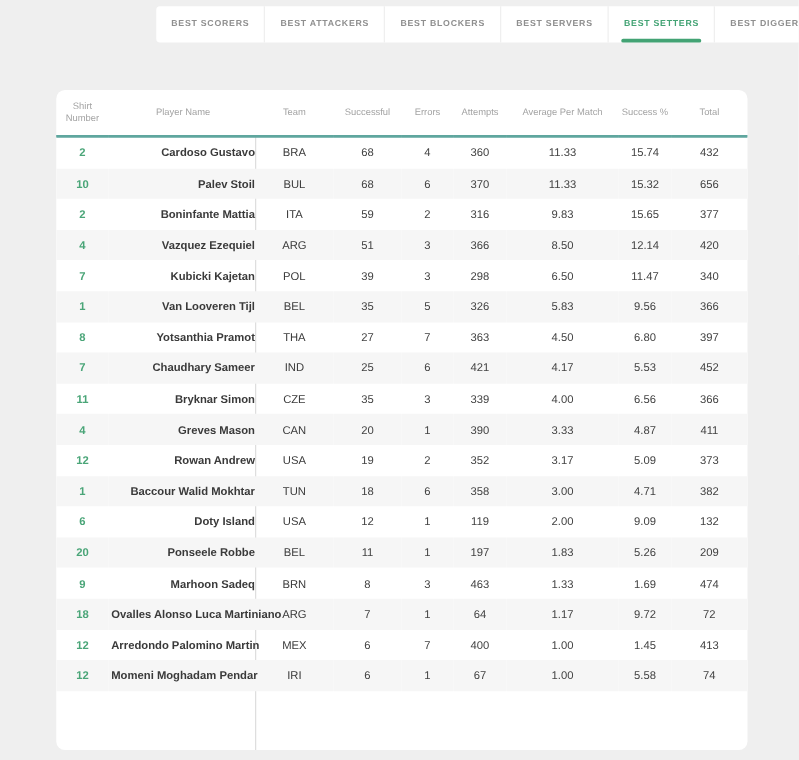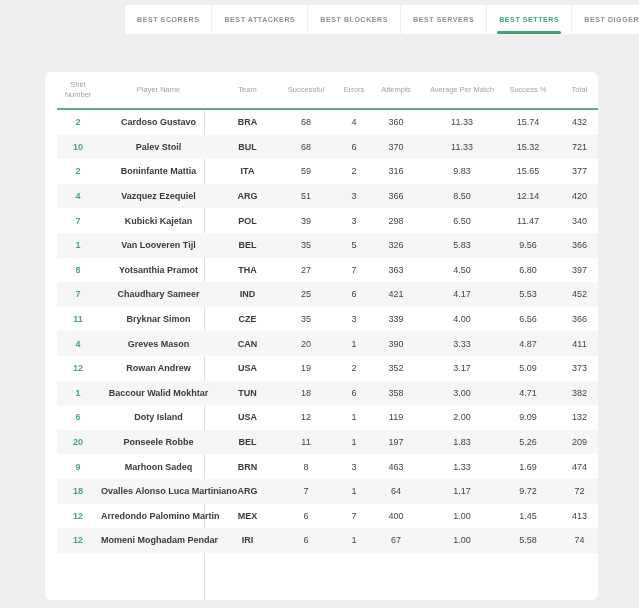--- a/index.html
+++ b/index.html
@@ -34,42 +34,42 @@
   .card{
     position:absolute;left:45px;top:72px;width:553px;height:528px;
     background:#ffffff;border-radius:7px;overflow:hidden;
   }
   .v-divider{
     position:absolute;left:159px;top:36px;bottom:0;width:1px;
     background:#dedede;z-index:0;
   }
   table{
     width:553px;border-collapse:collapse;table-layout:fixed;
-    position:relative;z-index:1;margin-left:12px;
+    position:relative;z-index:1;
   }
   col.c-shirt{width:42px;}  col.c-name{width:117px;} col.c-team{width:63px;}
   col.c-succ{width:54px;}   col.c-err{width:42px;}   col.c-att{width:42px;}
   col.c-avg{width:90px;}    col.c-pct{width:42px;}   col.c-tot{width:61px;}
 
   thead th{
     height:36px;vertical-align:middle;text-align:center;
     font-size:7.5px;font-weight:400;color:#a3a3a3;line-height:1.3;
     border-bottom:2px solid #5fa69e;padding:0;white-space:normal;
   }
   thead th.left{text-align:center;padding-left:2px;}
 
   tbody td{
     height:24.6px;vertical-align:middle;text-align:center;
     font-size:9px;color:#434343;font-weight:500;
     padding:0;white-space:nowrap;overflow:visible;
   }
   tbody tr:nth-child(even){background:#f6f6f6;}
   td.shirt{color:#4aa578;font-weight:600;}
-  td.name{text-align:center;padding-left:2px;font-weight:600;color:#3a3a3a;}
-  td.team{font-weight:700;color:#3a3a3a;}
+  td.name{text-align:right;padding-left:2px;font-weight:600;color:#3a3a3a;}
+  td.team{font-weight:400;color:#3a3a3a;}
 </style>
 </head>
 <body>
 
 <div class="tabbar">
   <div class="tab">
     <span>BEST SCORERS</span>
 
   </div>
   <div class="tab">
@@ -137,21 +137,21 @@
       </tr>
         <tr style="">
         <td class="shirt">10</td>
         <td class="name">Palev Stoil</td>
         <td class="team">BUL</td>
         <td>68</td>
         <td>6</td>
         <td>370</td>
         <td>11.33</td>
         <td>15.32</td>
-        <td>721</td>
+        <td>656</td>
       </tr>
         <tr style="">
         <td class="shirt">2</td>
         <td class="name">Boninfante Mattia</td>
         <td class="team">ITA</td>
         <td>59</td>
         <td>2</td>
         <td>316</td>
         <td>9.83</td>
         <td>15.65</td>

